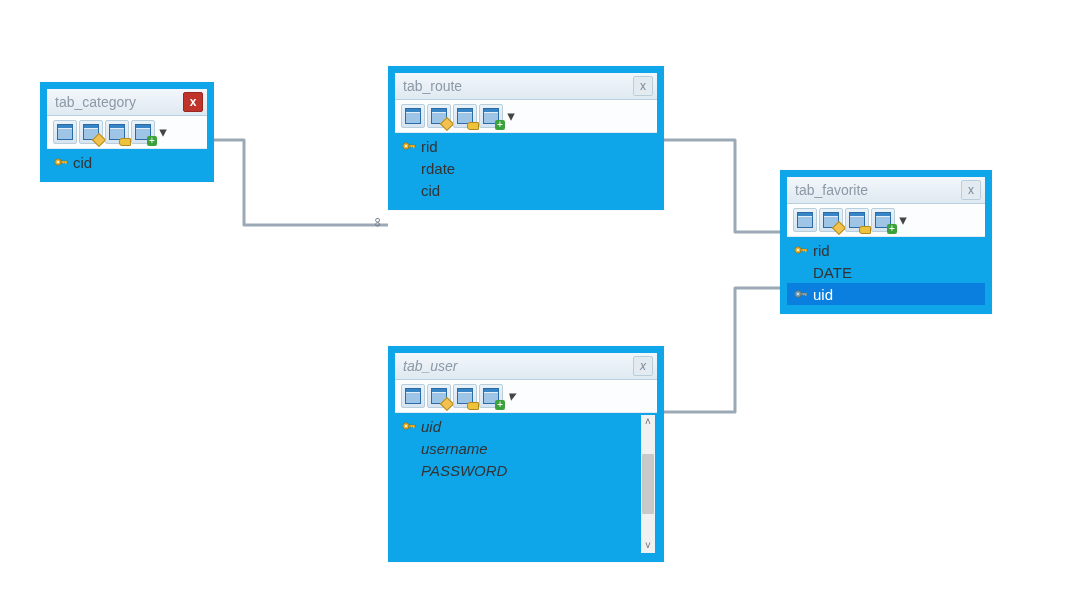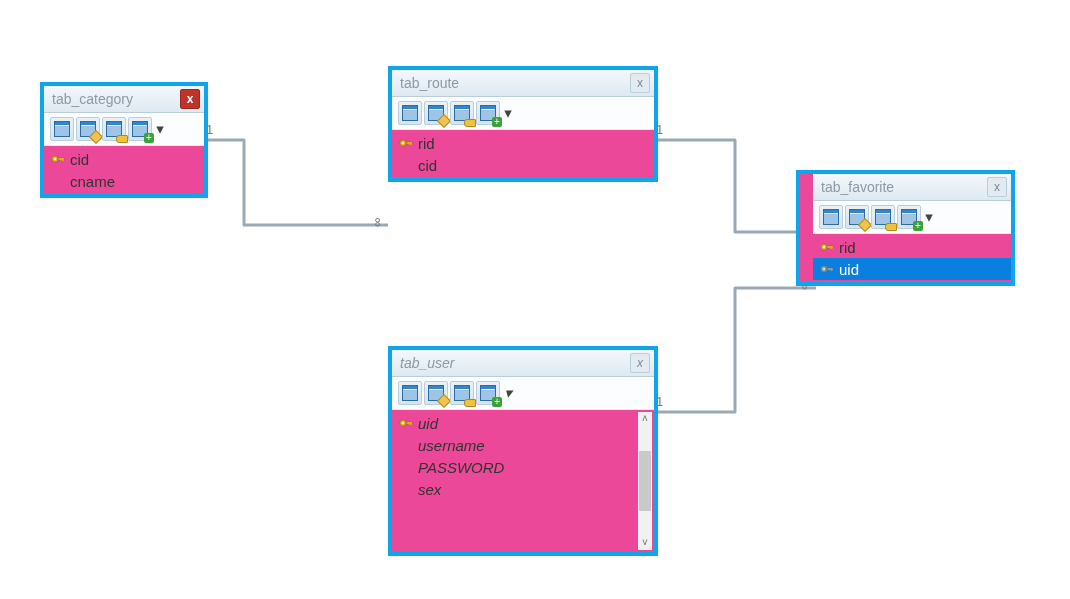--- a/index.html
+++ b/index.html
@@ -21,22 +21,22 @@
   }
   svg.connectors {
     position: absolute;
     top: 0; left: 0;
     width: 1070px;
     height: 599px;
     pointer-events: none;
   }
   .table-box {
     position: absolute;
-    background: #ec4899;
-    border: 4px solid #0ea5e9;
+    background: #0ea5e9;
+    border: 7px solid #0ea5e9;
     box-shadow: 0 0 0 1px rgba(0,0,0,0.02);
   }
   .tbl-titlebar {
     display: flex;
     align-items: center;
     justify-content: space-between;
     height: 26px;
     background: linear-gradient(#f3f7fb, #dfe9f1);
     border-bottom: 1px solid #b9cedb;
     padding: 0 4px 0 8px;
@@ -232,24 +232,20 @@
             <svg width="16" height="16" viewBox="0 0 16 16">
               <circle cx="5" cy="8" r="3.2" fill="#e9b22b" stroke="#7a5c0d" stroke-width="0.6"></circle>
               <circle cx="5" cy="8" r="1.1" fill="#fff"></circle>
               <rect x="8" y="7" width="6" height="2" fill="#e9b22b" stroke="#7a5c0d" stroke-width="0.4"></rect>
               <rect x="12" y="7" width="1.5" height="3" fill="#e9b22b"></rect>
               <rect x="10" y="7" width="1.2" height="2.5" fill="#e9b22b"></rect>
             </svg>
           </span>
           <span class="field-name">cid</span>
         </div>
-        <div class="field-row">
-          <span class="key-icon none"></span>
-          <span class="field-name">cname</span>
-        </div>
       </div>
   </div>
 
   <div class="table-box" style="left:388px; top:66px; width:262px;">
     <div class="tbl-titlebar">
       <span class="tbl-title">tab_route</span>
       <span class="close-btn">x</span>
     </div>
     <div class="tbl-toolbar">
       <span class="tool-icon">
@@ -277,26 +273,30 @@
               <circle cx="5" cy="8" r="1.1" fill="#fff"></circle>
               <rect x="8" y="7" width="6" height="2" fill="#e9b22b" stroke="#7a5c0d" stroke-width="0.4"></rect>
               <rect x="12" y="7" width="1.5" height="3" fill="#e9b22b"></rect>
               <rect x="10" y="7" width="1.2" height="2.5" fill="#e9b22b"></rect>
             </svg>
           </span>
           <span class="field-name">rid</span>
         </div>
         <div class="field-row">
           <span class="key-icon none"></span>
+          <span class="field-name">rdate</span>
+        </div>
+        <div class="field-row">
+          <span class="key-icon none"></span>
           <span class="field-name">cid</span>
         </div>
       </div>
   </div>
 
-  <div class="table-box" style="left:796px; top:170px; width:198px;padding-left:13px;">
+  <div class="table-box" style="left:780px; top:170px; width:198px;">
     <div class="tbl-titlebar">
       <span class="tbl-title">tab_favorite</span>
       <span class="close-btn">x</span>
     </div>
     <div class="tbl-toolbar">
       <span class="tool-icon">
           <span class="grid"></span>
         </span>
       <span class="tool-icon">
           <span class="grid"></span>
@@ -317,20 +317,24 @@
           <span class="key-icon pk">
             <svg width="16" height="16" viewBox="0 0 16 16">
               <circle cx="5" cy="8" r="3.2" fill="#e9b22b" stroke="#7a5c0d" stroke-width="0.6"></circle>
               <circle cx="5" cy="8" r="1.1" fill="#fff"></circle>
               <rect x="8" y="7" width="6" height="2" fill="#e9b22b" stroke="#7a5c0d" stroke-width="0.4"></rect>
               <rect x="12" y="7" width="1.5" height="3" fill="#e9b22b"></rect>
               <rect x="10" y="7" width="1.2" height="2.5" fill="#e9b22b"></rect>
             </svg>
           </span>
           <span class="field-name">rid</span>
+        </div>
+        <div class="field-row">
+          <span class="key-icon none"></span>
+          <span class="field-name">DATE</span>
         </div>
         <div class="field-row selected">
           <span class="key-icon fk">
             <svg width="16" height="16" viewBox="0 0 16 16">
               <circle cx="5" cy="8" r="3.2" fill="#8fa7b5" stroke="#7a5c0d" stroke-width="0.6"></circle>
               <circle cx="5" cy="8" r="1.1" fill="#fff"></circle>
               <rect x="8" y="7" width="6" height="2" fill="#8fa7b5" stroke="#7a5c0d" stroke-width="0.4"></rect>
               <rect x="12" y="7" width="1.5" height="3" fill="#8fa7b5"></rect>
               <rect x="10" y="7" width="1.2" height="2.5" fill="#8fa7b5"></rect>
             </svg>
@@ -377,24 +381,20 @@
           <span class="field-name">uid</span>
         </div>
         <div class="field-row">
           <span class="key-icon none"></span>
           <span class="field-name">username</span>
         </div>
         <div class="field-row">
           <span class="key-icon none"></span>
           <span class="field-name">PASSWORD</span>
         </div>
-        <div class="field-row">
-          <span class="key-icon none"></span>
-          <span class="field-name">sex</span>
-        </div>
         <div class="scrollbar-v">
           <span class="arrow">˄</span>
           <span class="thumb"></span>
           <span class="arrow">˅</span>
         </div>
       </div>
   </div>
 
 </div>
 

